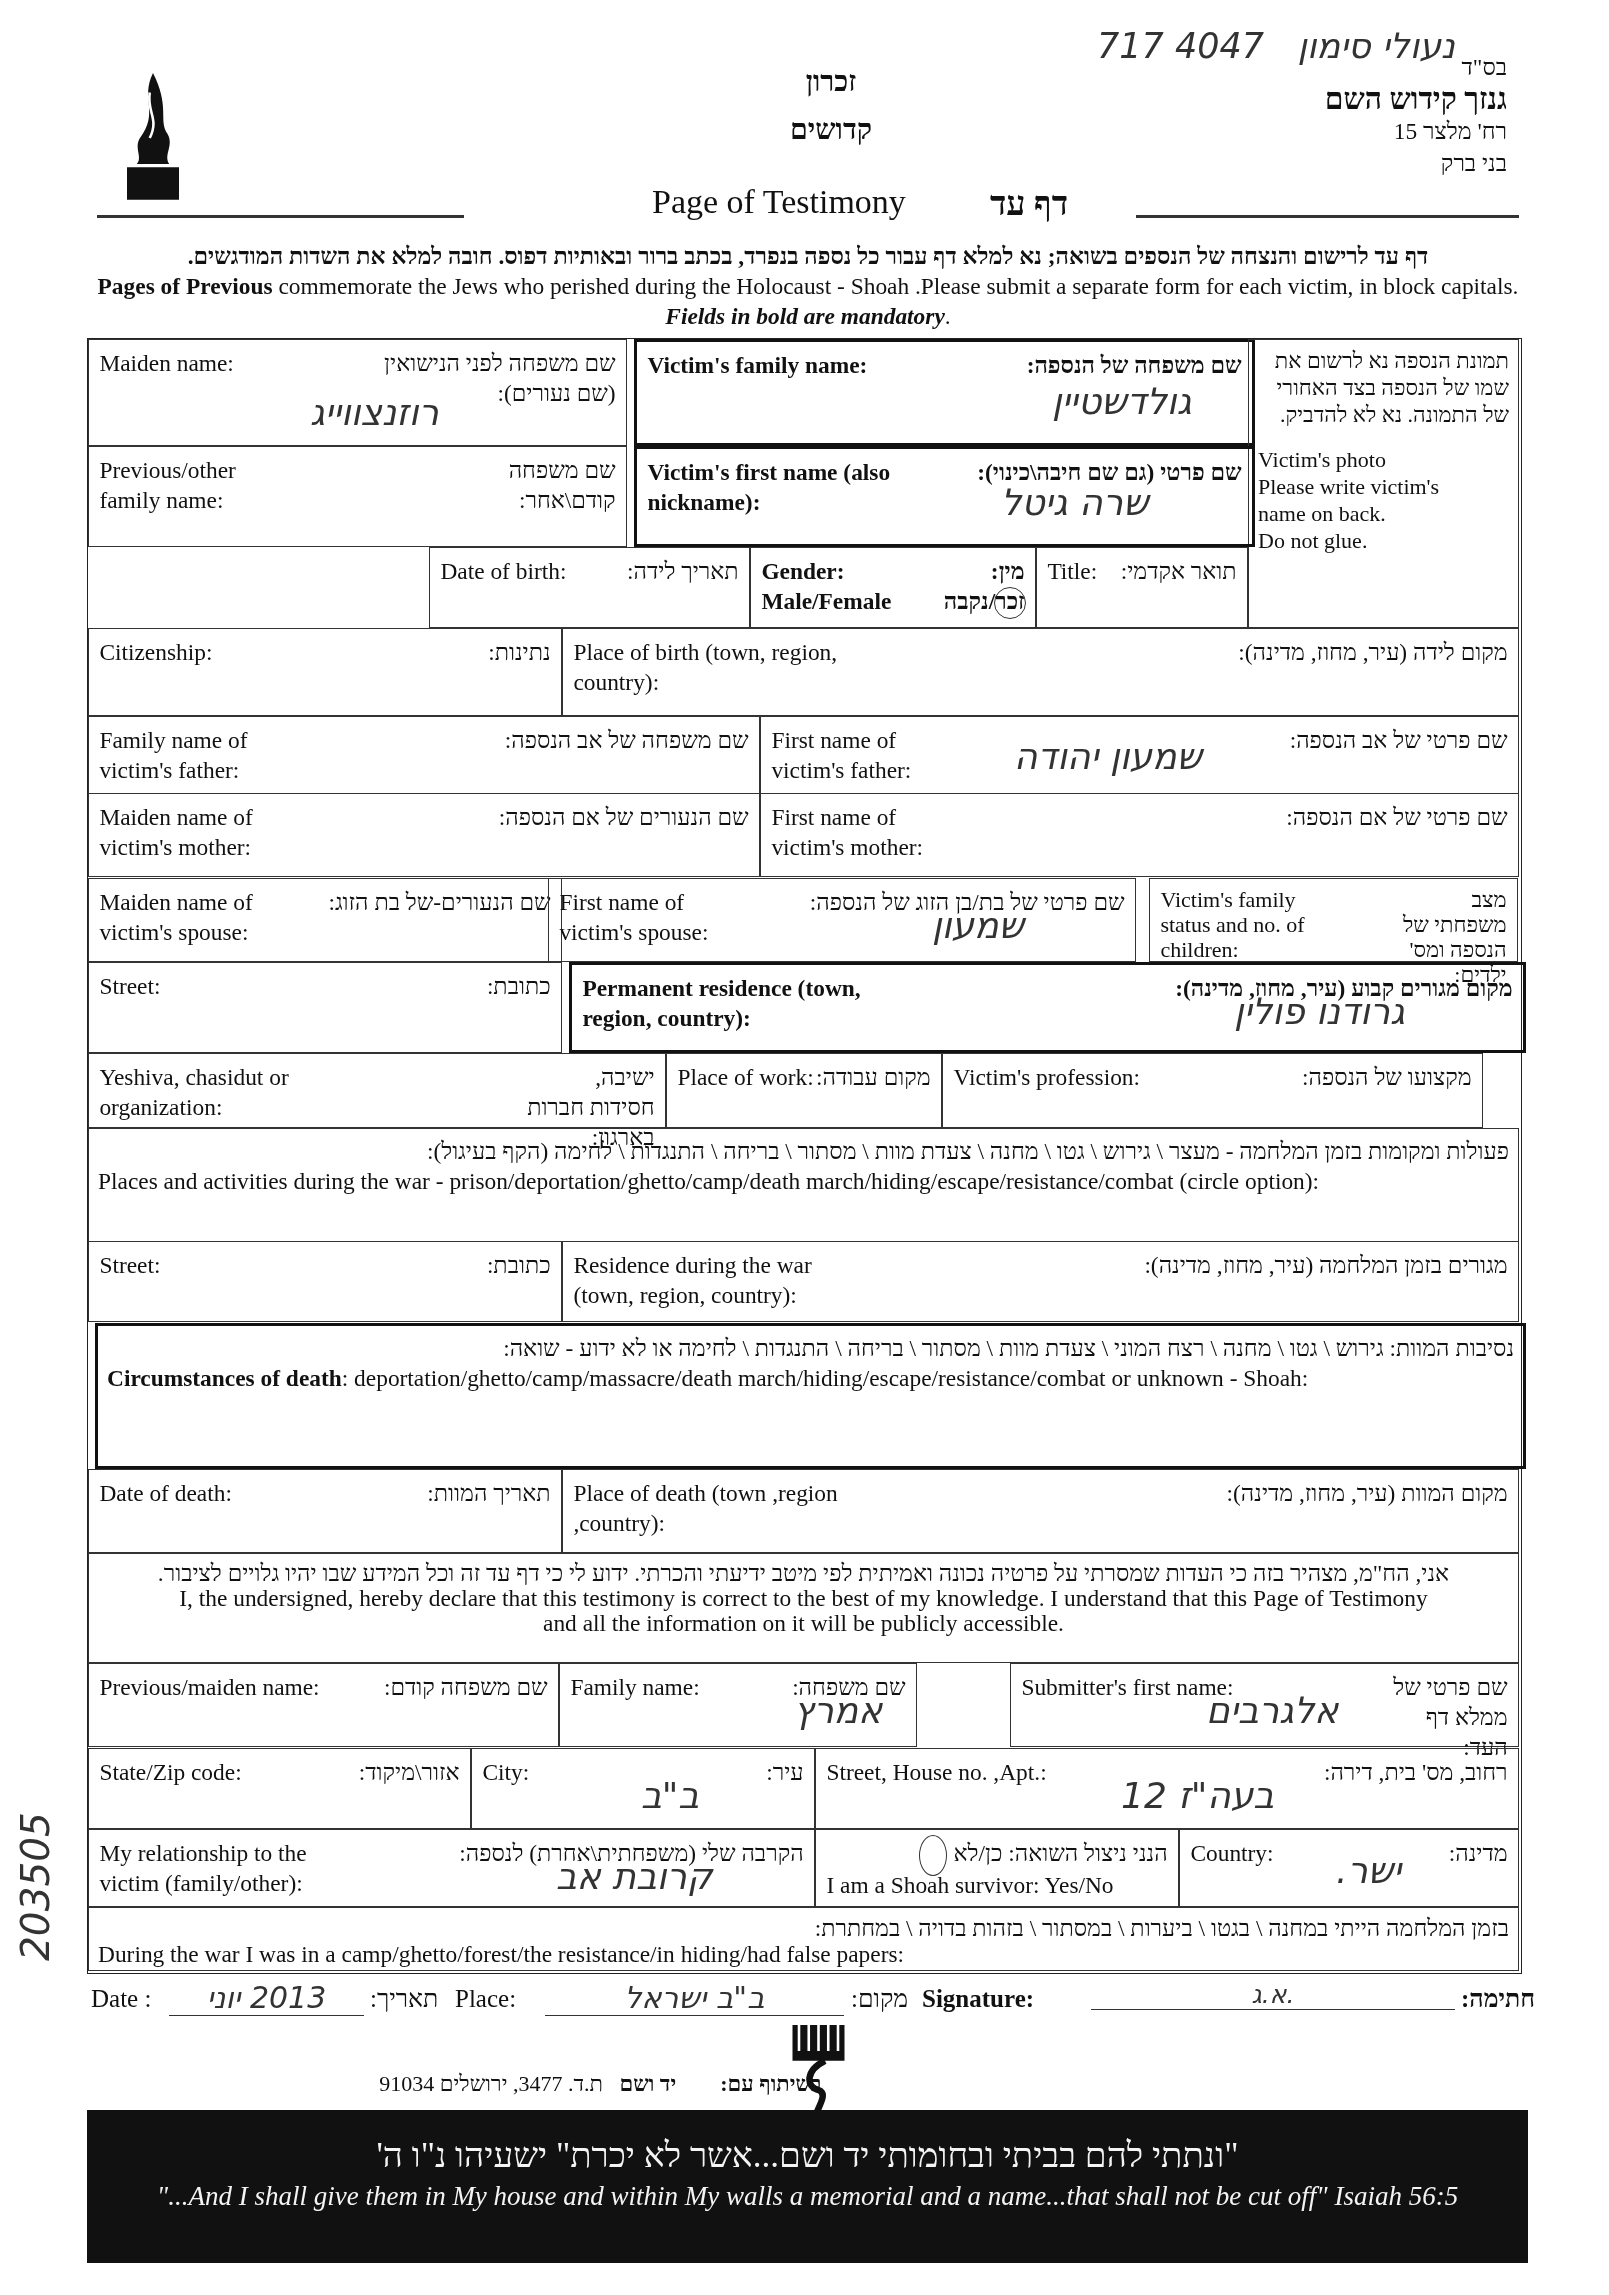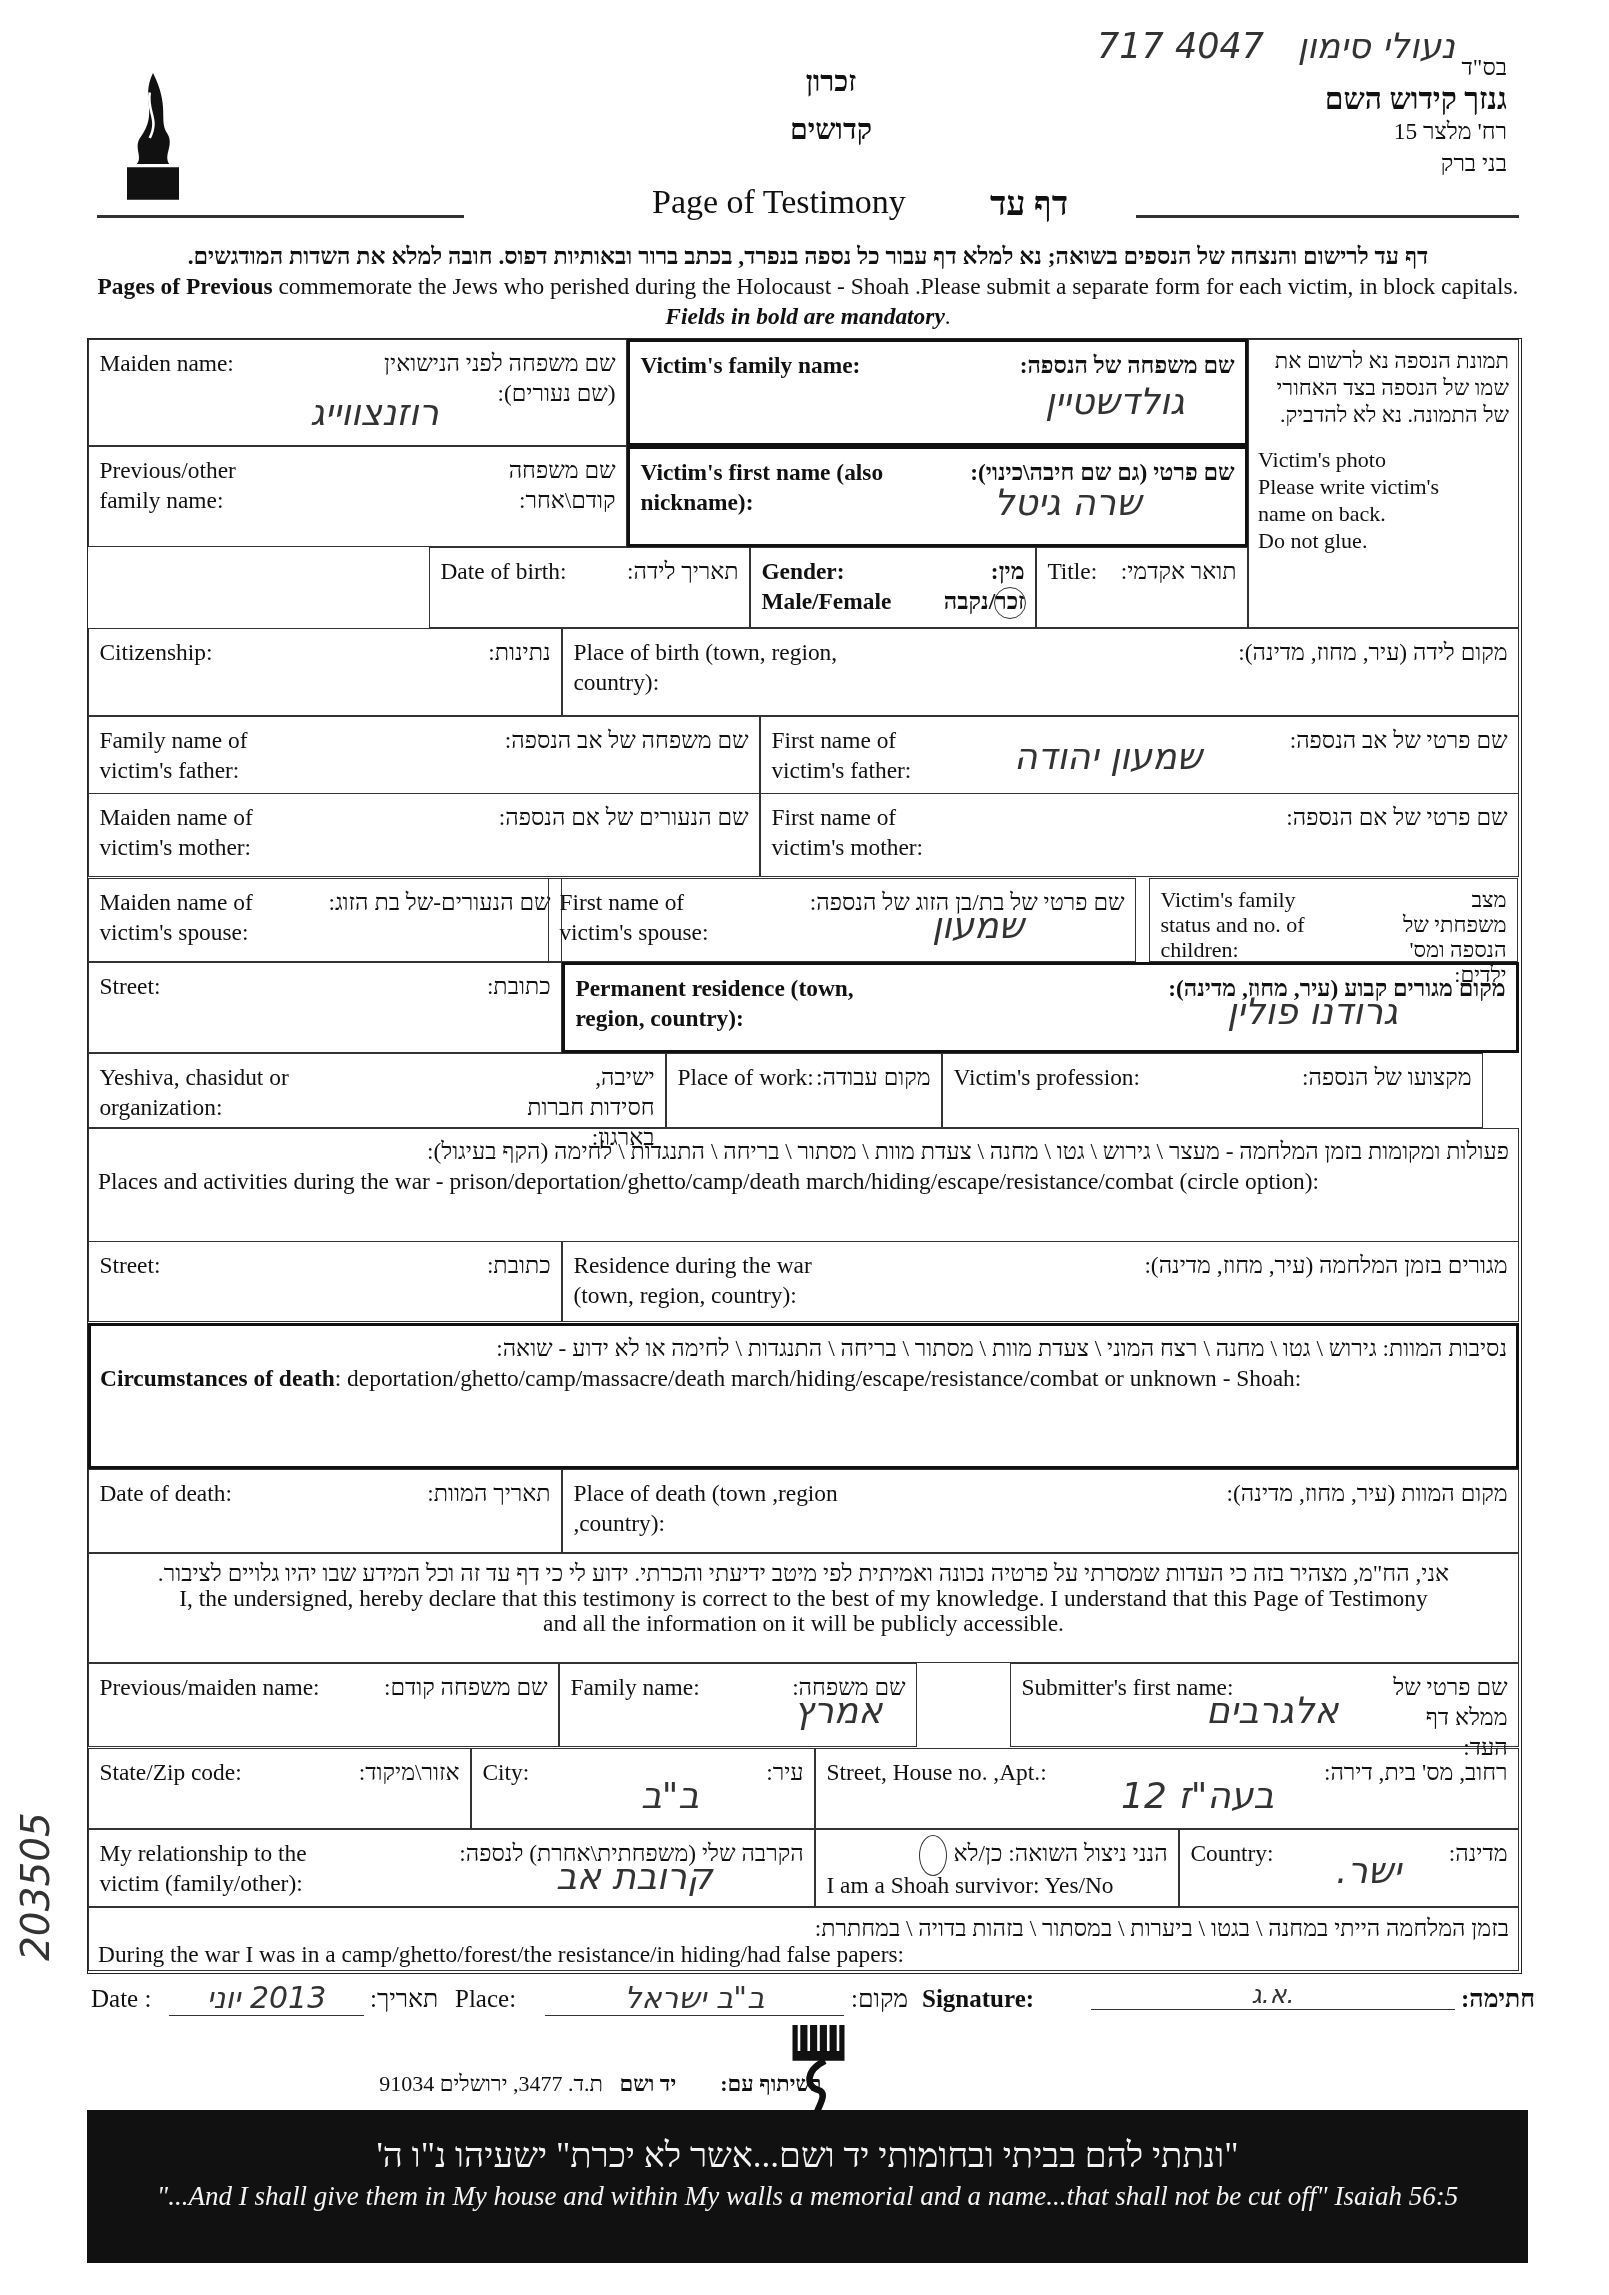--- a/index.html
+++ b/index.html
@@ -19,21 +19,21 @@
   .rule { position:absolute; height:2.6px; background:#333; top:40px; }
   #title-en { position:absolute; left:555px; top:7.8px; font-size:34px; font-weight:normal; }
   #title-he { position:absolute; left:893px; top:10.4px; font-size:34px; font-weight:bold; }
   #intro { left:97px; top:241px; width:1422px; text-align:center; font-size:23.4px; line-height:30px; }
 
   
   #form { left:87px; top:338px; width:1435px; border:1.9px solid #222; box-sizing:border-box; }
   .cell { position:absolute; border:1.3px solid #333; box-sizing:border-box; font-size:23.4px; line-height:30px; padding:6.5px 9px; }
   .lbl-en { position:absolute; left:10.4px; top:7.8px; }
   .lbl-he { position:absolute; right:10.4px; top:7.8px; direction:rtl; text-align:right; }
-  .thick { border:3.9px solid #111; }
+  .thick { border:3.9px solid #111;margin-left:7px; }
   .val { position:absolute; font-size:36px; }
   #banner { left:87px; top:2110px; width:1441px; height:153px; background:#111; color:#f4f4f4; text-align:center; }
   #banner .q1 { font-size:35px; padding-top:26px; direction:rtl; }
   #banner .q2 { font-size:27px; font-style:italic; padding-top:5.2px; }
   #margin-note { left:13px; top:1740px; font-size:39px; transform:rotate(-90deg); transform-origin:left top; width:221px; top:1961px; }
   #top-note { left:1097px; top:26px; font-size:35px; }
 </style>
 </head>
 <body>
 

